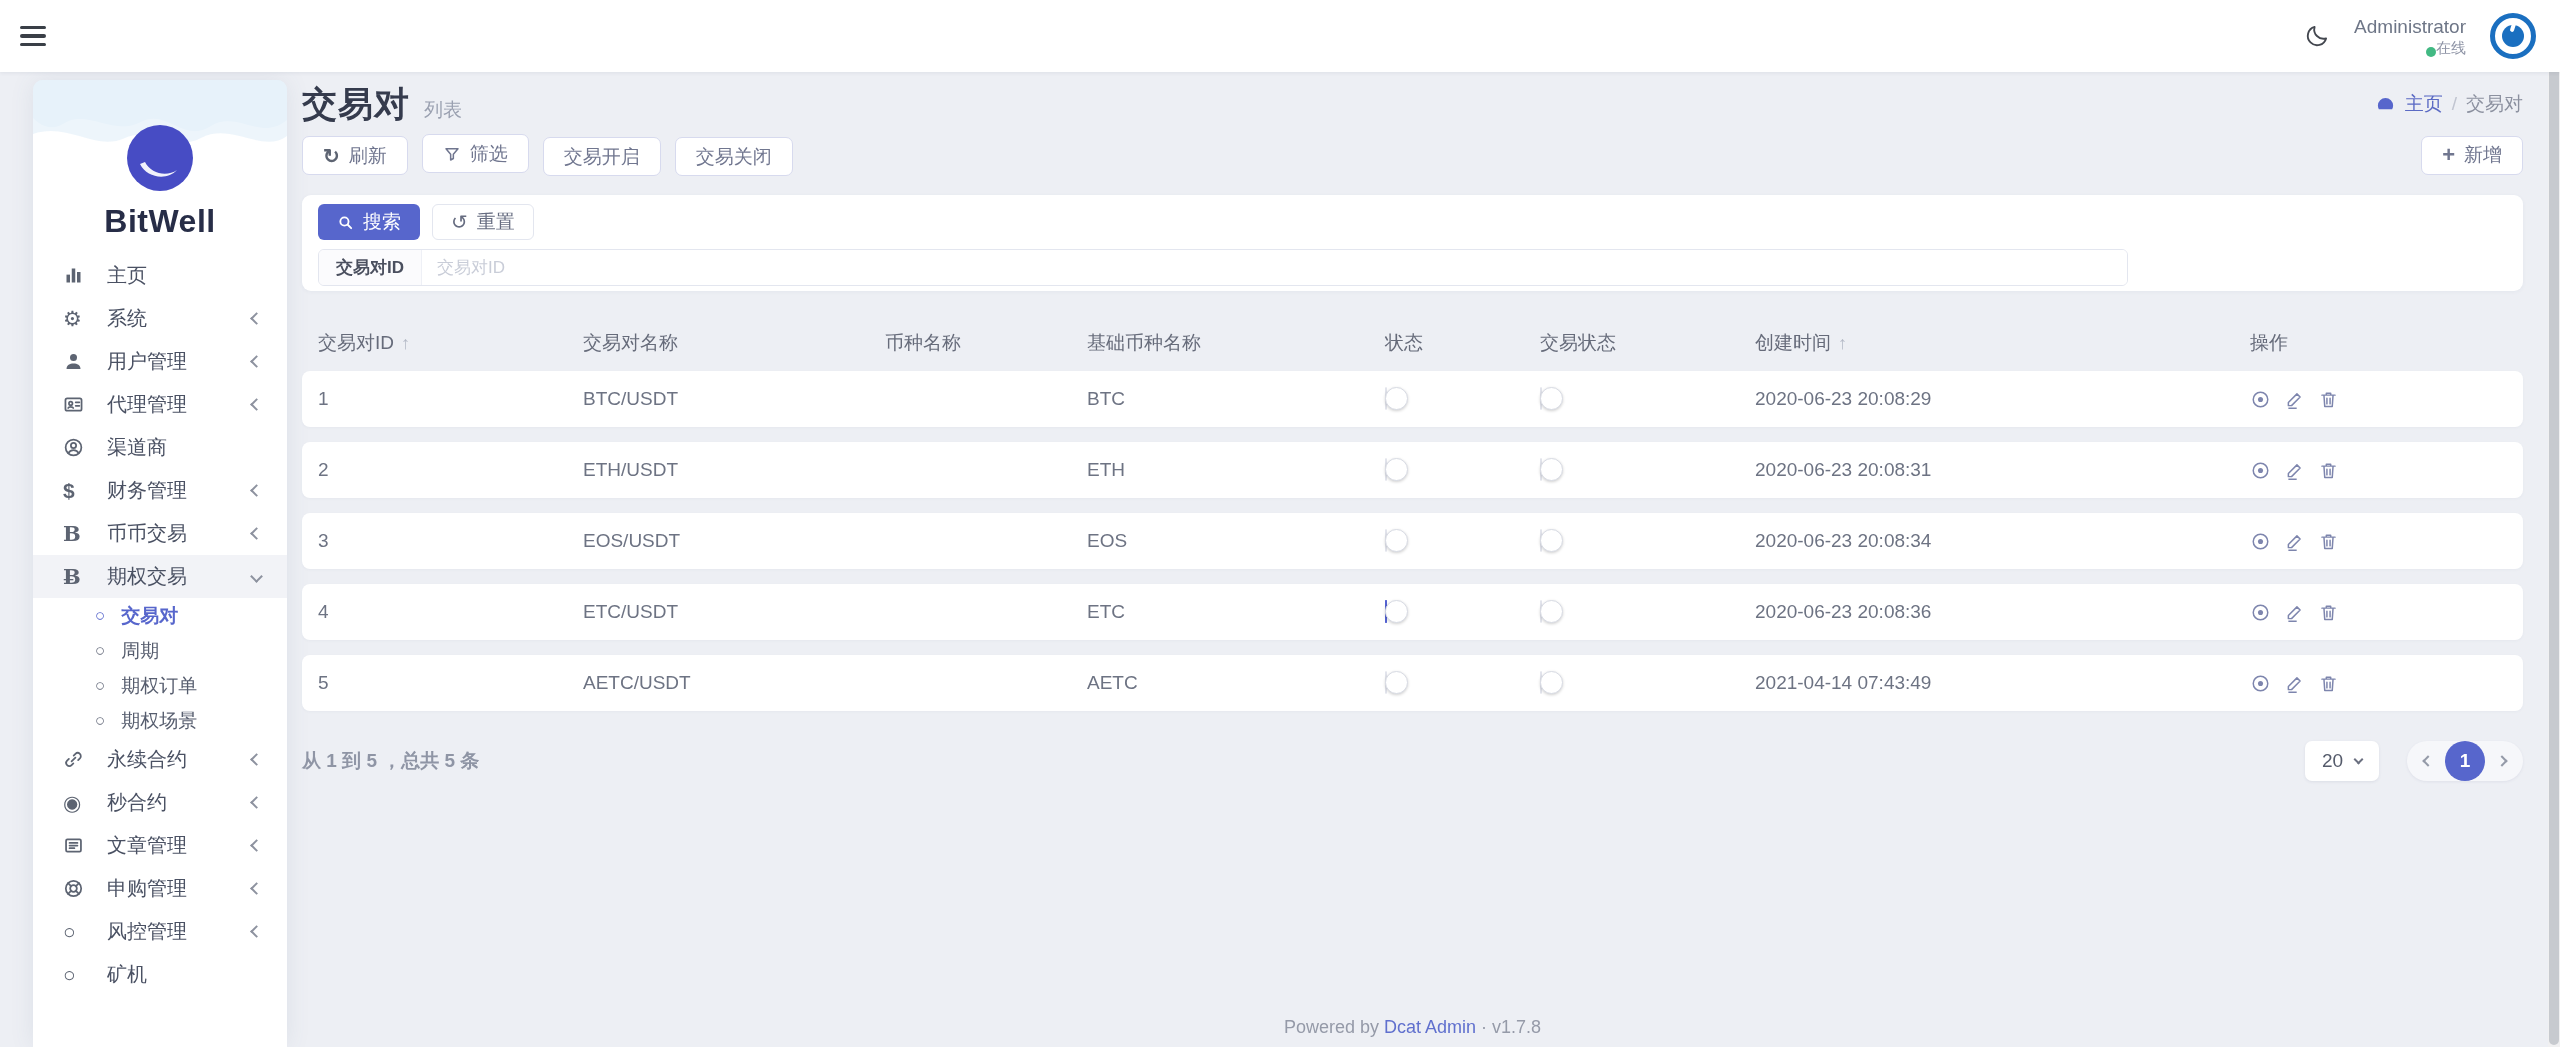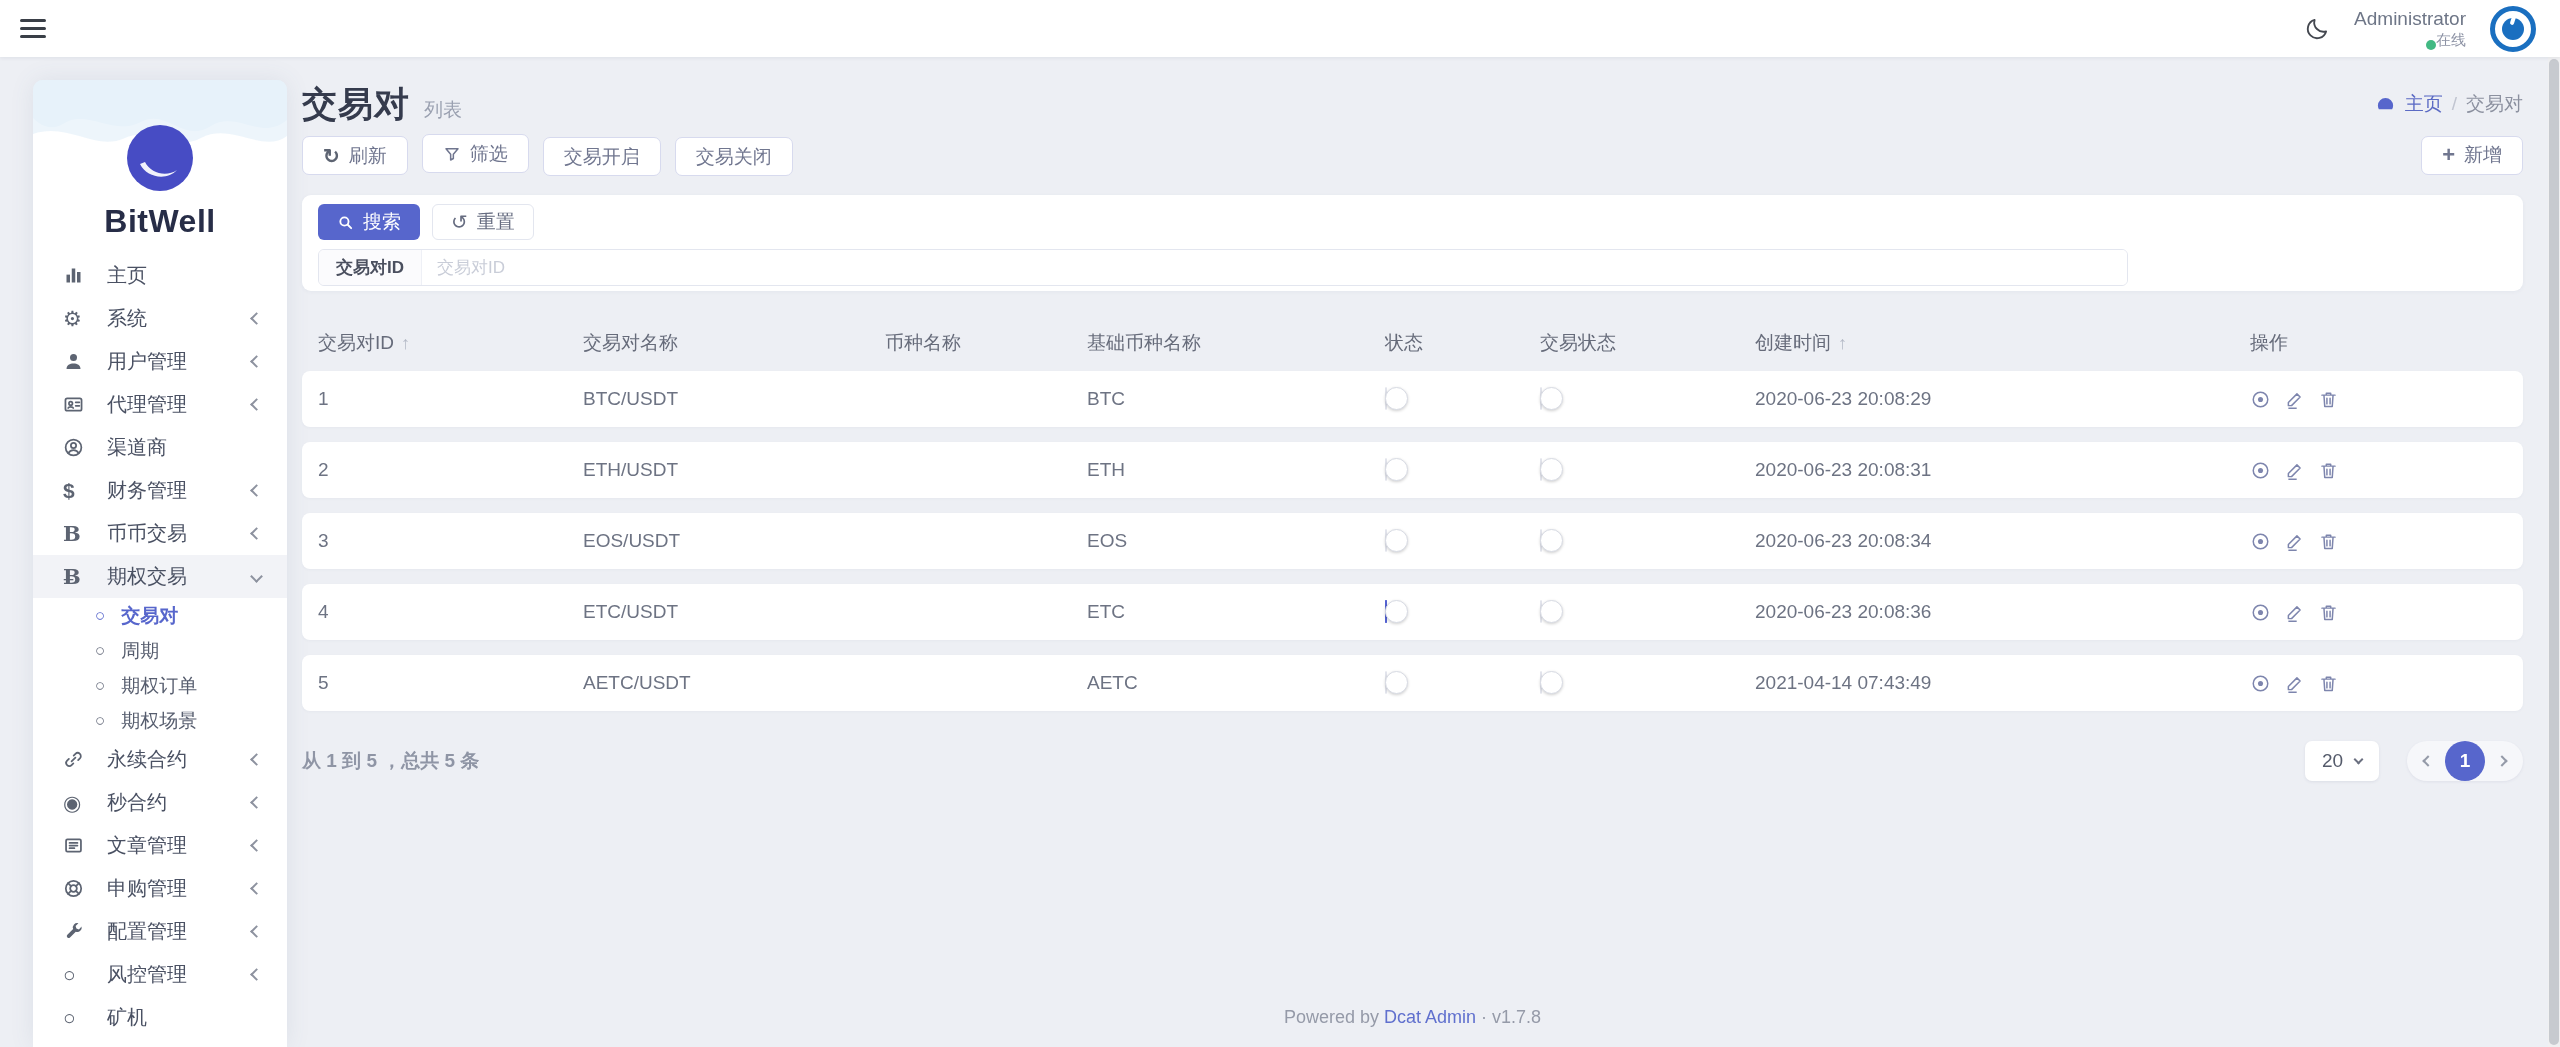--- a/index.html
+++ b/index.html
@@ -1,20 +1,20 @@
 <!DOCTYPE html>
 <html><head>
 <meta charset="utf-8">
 <style>
   *{box-sizing:border-box;margin:0;padding:0}
   html,body{width:2560px;height:1047px;overflow:hidden}
   body{font-family:"Liberation Sans","DejaVu Sans",sans-serif;background:#edeff4;position:relative;color:#6d7383}
   svg{display:block}
   
-  .navbar{position:absolute;top:0;left:0;right:0;height:57px;background:#fff;box-shadow:0 1px 4px rgba(40,50,80,.08);display:flex;align-items:center;justify-content:space-between;padding:0 24px 0 20px;z-index:5}
+  .navbar{position:absolute;top:0;left:0;right:0;height:72px;background:#fff;box-shadow:0 1px 4px rgba(40,50,80,.08);display:flex;align-items:center;justify-content:space-between;padding:0 24px 0 20px;z-index:5}
   .hamburger{width:30px;height:24px;display:flex;flex-direction:column;justify-content:space-between;cursor:pointer;padding:2px 0}
   .hamburger span{display:block;width:26px;height:3.4px;background:#3a3f47;border-radius:2px}
   .nav-right{display:flex;align-items:center;gap:24px}
   .moon{color:#43474f}
   .userblock{text-align:right;line-height:1.25}
   .username{font-size:19px;color:#6e7687}
   .userstatus{font-size:15px;color:#8d93a5;display:flex;align-items:flex-end;justify-content:flex-end;gap:0}
   .dot{width:10px;height:10px;border-radius:50%;background:#42b983;display:inline-block}
   .avatar{width:46px;height:46px;border-radius:50%;background:#fff;border:5px solid #1a6fc0;display:flex;align-items:center;justify-content:center;position:relative}
   .avatar .core{width:22px;height:22px;border-radius:50%;background:#1a6fc0;position:relative}
@@ -82,21 +82,21 @@
   
   .table-footer{margin-top:30px;display:flex;align-items:center;justify-content:space-between}
   .summary{font-size:19px;font-weight:700;color:#8f95a5}
   .pager-zone{display:flex;align-items:center;gap:28px}
   .page-size{width:74px;height:40px;background:#fff;border-radius:7px;box-shadow:0 1px 3px rgba(60,70,110,.10);display:flex;align-items:center;justify-content:center;gap:12px;font-size:19px;color:#555b6b;cursor:pointer}
   .page-size .chev{width:7px;height:7px;border-color:#6b7080;margin-top:-4px}
   .pager{background:#f6f7fa;border-radius:20px;height:40px;display:flex;align-items:center;box-shadow:0 1px 3px rgba(60,70,110,.08);padding:0 4px}
   .pg-nav{width:34px;display:flex;align-items:center;justify-content:center;color:#949aa8;cursor:pointer}
   .pg-nav .chev{width:8px;height:8px;border-color:#949aa8}
   .pg-active{width:40px;height:40px;border-radius:50%;background:#5766cc;color:#fff;font-size:19px;font-weight:700;display:flex;align-items:center;justify-content:center;cursor:pointer}
-  .powered{position:absolute;left:0;right:0;bottom:19px;text-align:center;font-size:18px;color:#959aa8}
+  .powered{position:absolute;left:0;right:0;bottom:9px;text-align:center;font-size:18px;color:#959aa8}
   .powered a{color:#6070ce;text-decoration:none;cursor:pointer}
   
   .scrollbar{position:absolute;right:0;top:57px;bottom:0;width:12px;background:#f0f0f1}
   .scroll-thumb{position:absolute;left:1px;right:1px;top:2px;bottom:2px;background:#c7cacf;border-radius:6px}
 </style>
 </head>
 <body>
 
 <nav class="navbar">
   <div class="hamburger">
@@ -266,31 +266,20 @@
         <span class="mi-icon">
           <span>
             <svg viewBox="0 0 24 24" fill="none" stroke="currentColor" stroke-width="2" stroke-linecap="round" stroke-linejoin="round">
               <circle cx="12" cy="12" r="8.8"></circle>
               <circle cx="12" cy="12" r="3.8"></circle>
               <path d="M5.8 5.8l3.4 3.4M18.2 5.8l-3.4 3.4M18.2 18.2l-3.4-3.4M5.8 18.2l3.4-3.4"></path>
             </svg>
           </span>
         </span>
         <span class="mi-label">申购管理</span>
-        <span class="chev left"></span>
-      </div>
-      <div class="menu-item">
-        <span class="mi-icon">
-          <span>
-            <svg viewBox="0 0 24 24" fill="currentColor">
-              <path d="M21.2 6.2a5 5 0 0 1-6.6 6L8 18.8a2.1 2.1 0 0 1-3-3l6.6-6.6a5 5 0 0 1 6-6.6L14.4 5.8l.9 2.9 2.9.9z"></path>
-            </svg>
-          </span>
-        </span>
-        <span class="mi-label">配置管理</span>
         <span class="chev left"></span>
       </div>
       <div class="menu-item">
         <span class="mi-icon">
           <span class="mi-glyph">○</span>
         </span>
         <span class="mi-label">风控管理</span>
         <span class="chev left"></span>
       </div>
       <div class="menu-item">

